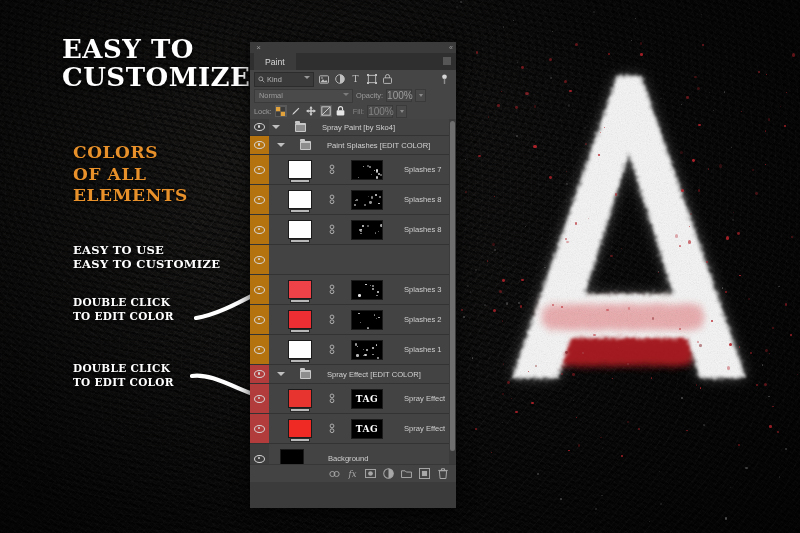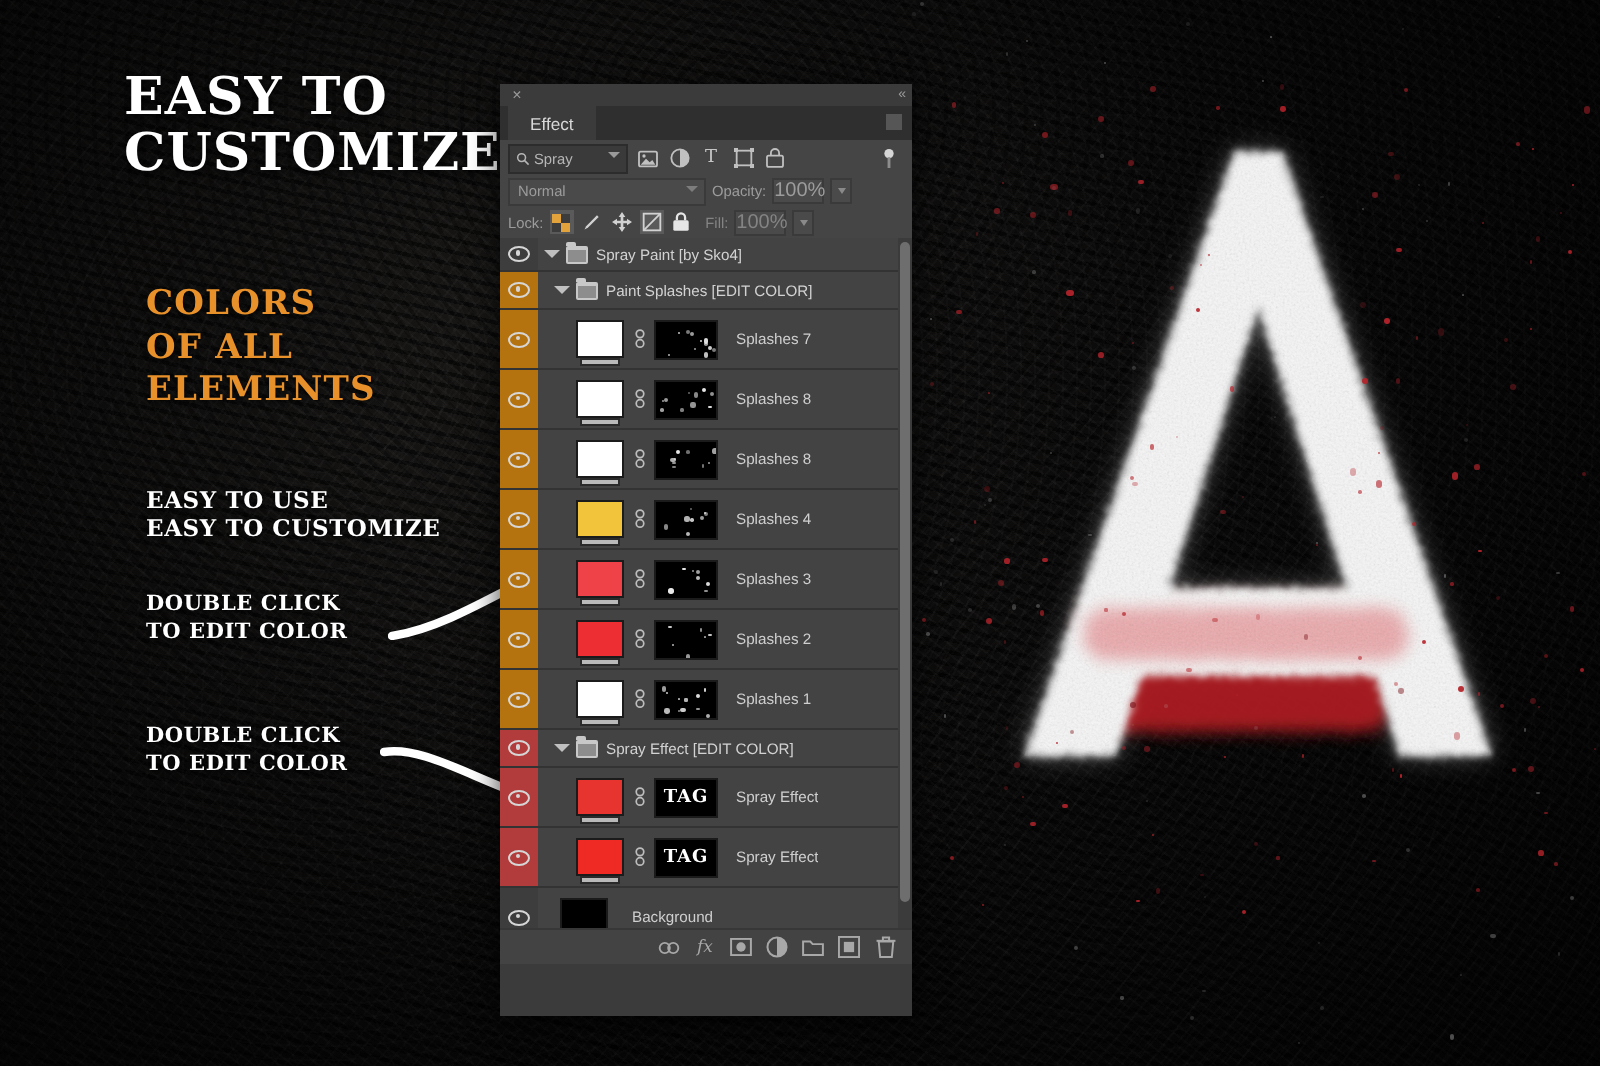--- a/index.html
+++ b/index.html
@@ -125,21 +125,21 @@
   .ps-row.grouprow{height:18px;}
   .ps-row.toprow{height:16px;}
   .eyecell{width:19px;height:100%;display:flex;align-items:center;justify-content:center;
     flex:0 0 19px;cursor:pointer;}
   .eyecell.amber{background:#b5730f;}
   .eyecell.red{background:#b23b3b;}
   .eyecell.plain{background:#3d3d3d;}
   .eye{width:9px;height:6px;border:1.1px solid #d6d6d6;border-radius:50% 50%;position:relative;}
   .eye:after{content:"";position:absolute;left:2.6px;top:1.2px;width:2.4px;height:2.4px;
     border-radius:50%;background:#d6d6d6;}
-  .rowbody{flex:1;display:flex;align-items:center;height:100%;padding-left:3px;gap:4px;min-width:0;}
+  .rowbody{flex:1;display:flex;align-items:center;height:100%;padding-left:3px;gap:16px;min-width:0;}
   .twisty{width:7px;height:7px;flex:0 0 7px;position:relative;}
   .twisty:after{content:"";position:absolute;left:0;top:1.5px;
     border-left:4px solid transparent;border-right:4px solid transparent;border-top:4.5px solid #c0c0c0;}
   .folder{width:11px;height:9px;flex:0 0 11px;background:#c8c8c8;border-radius:1px;position:relative;}
   .folder:before{content:"";position:absolute;left:0;top:-2px;width:5px;height:2px;background:#c8c8c8;border-radius:1px 1px 0 0;}
   .folder:after{content:"";position:absolute;left:1px;top:2px;width:9px;height:6px;background:#8d8d8d;}
   .gname{color:#d2d2d2;font-size:7.6px;white-space:nowrap;overflow:hidden;}
   .lname{color:#cfcfcf;font-size:7.6px;white-space:nowrap;overflow:hidden;}
 
   .thumb{width:24px;height:19px;flex:0 0 24px;background:#fff;border:1px solid #1b1b1b;
@@ -221,33 +221,33 @@
 </svg>
 
 <div id="psPanel">
 
   <div class="ps-titlebar">
     <div class="ps-close">×</div>
     <div class="ps-collapse">«</div>
   </div>
 
   <div class="ps-tabrow">
-    <div class="ps-tab">Effect</div>
+    <div class="ps-tab">Paint</div>
     <div class="ps-menu"></div>
   </div>
 
   <div class="ps-body">
 
     <div class="ps-filterrow">
       <div class="ps-kind">
         <svg width="7" height="7" viewBox="0 0 10 10">
           <circle cx="4" cy="4" r="2.8" stroke="#b6b6b6" stroke-width="1.1" fill="none"></circle>
           <line x1="6" y1="6" x2="9" y2="9" stroke="#b6b6b6" stroke-width="1.1"></line>
         </svg>
-        <span>Spray</span>
+        <span>Kind</span>
         <span class="caret"></span>
       </div>
 
       <div class="ficon">
         <svg width="10" height="9" viewBox="0 0 12 10">
             <rect x="0.6" y="0.6" width="10.8" height="8.8" rx="1" stroke="#c0c0c0" stroke-width="1.1" fill="none"></rect>
             <circle cx="3.6" cy="3.2" r="1" fill="#c0c0c0"></circle>
             <path d="M1.6 8.4 L4.8 4.8 L7 7 L8.6 5.6 L10.4 8.4 Z" fill="#c0c0c0"></path>
           </svg>
       </div>
@@ -440,44 +440,20 @@
               <div class="spk" style="width: 2.61583px; height: 2.61583px; left: 7.10683px; top: 8.28858px; opacity: 0.75;"></div>
               <div class="spk" style="width: 2.07655px; height: 2.07655px; left: 9.58229px; top: 4.55581px; opacity: 0.99;"></div>
               <div class="spk" style="width: 1.64674px; height: 1.64674px; left: 8.27998px; top: 10.2058px; opacity: 0.63;"></div>
             </div>
             <span class="lname" style="margin-left: 5px;">Splashes 8</span>
           </div>
         </div>
         <div class="ps-row">
           <div class="eyecell amber">
             <div class="eye"></div>
-          </div>
-          <div class="rowbody indent2">
-            <div class="thumbwrap">
-              <div class="thumb" style="background: rgb(242, 196, 59);">
-                <div class="fxbar"></div>
-              </div>
-            </div>
-            <div class="chain">
-              <svg width="6" height="11" viewBox="0 0 7 12">
-                <circle cx="3.5" cy="3" r="2.2" stroke="#bdbdbd" stroke-width="1" fill="none"></circle>
-                <circle cx="3.5" cy="8.6" r="2.2" stroke="#bdbdbd" stroke-width="1" fill="none"></circle>
-              </svg>
-            </div>
-            <div class="mask">
-              <div class="spk" style="width: 2.53091px; height: 2.53091px; left: 14.3931px; top: 7.84189px; opacity: 0.76;"></div>
-              <div class="spk" style="width: 1.95449px; height: 1.95449px; left: 22.0074px; top: 7.88998px; opacity: 0.67;"></div>
-              <div class="spk" style="width: 2.44926px; height: 2.44926px; left: 23.5106px; top: 5.46894px; opacity: 0.55;"></div>
-              <div class="spk" style="width: 1.17696px; height: 1.17696px; left: 16.5694px; top: 3.72692px; opacity: 0.46;"></div>
-              <div class="spk" style="width: 2.19561px; height: 2.19561px; left: 3.85046px; top: 11.9232px; opacity: 0.58;"></div>
-              <div class="spk" style="width: 1.68174px; height: 1.68174px; left: 17.0204px; top: 8.76138px; opacity: 0.85;"></div>
-              <div class="spk" style="width: 1.01931px; height: 1.01931px; left: 23.7458px; top: 5.72306px; opacity: 0.87;"></div>
-              <div class="spk" style="width: 2.15524px; height: 2.15524px; left: 14.6935px; top: 15.4008px; opacity: 0.78;"></div>
-            </div>
-            <span class="lname" style="margin-left: 5px;">Splashes 4</span>
           </div>
         </div>
         <div class="ps-row">
           <div class="eyecell amber">
             <div class="eye"></div>
           </div>
           <div class="rowbody indent2">
             <div class="thumbwrap">
               <div class="thumb" style="background: rgb(238, 66, 72);">
                 <div class="fxbar"></div>

